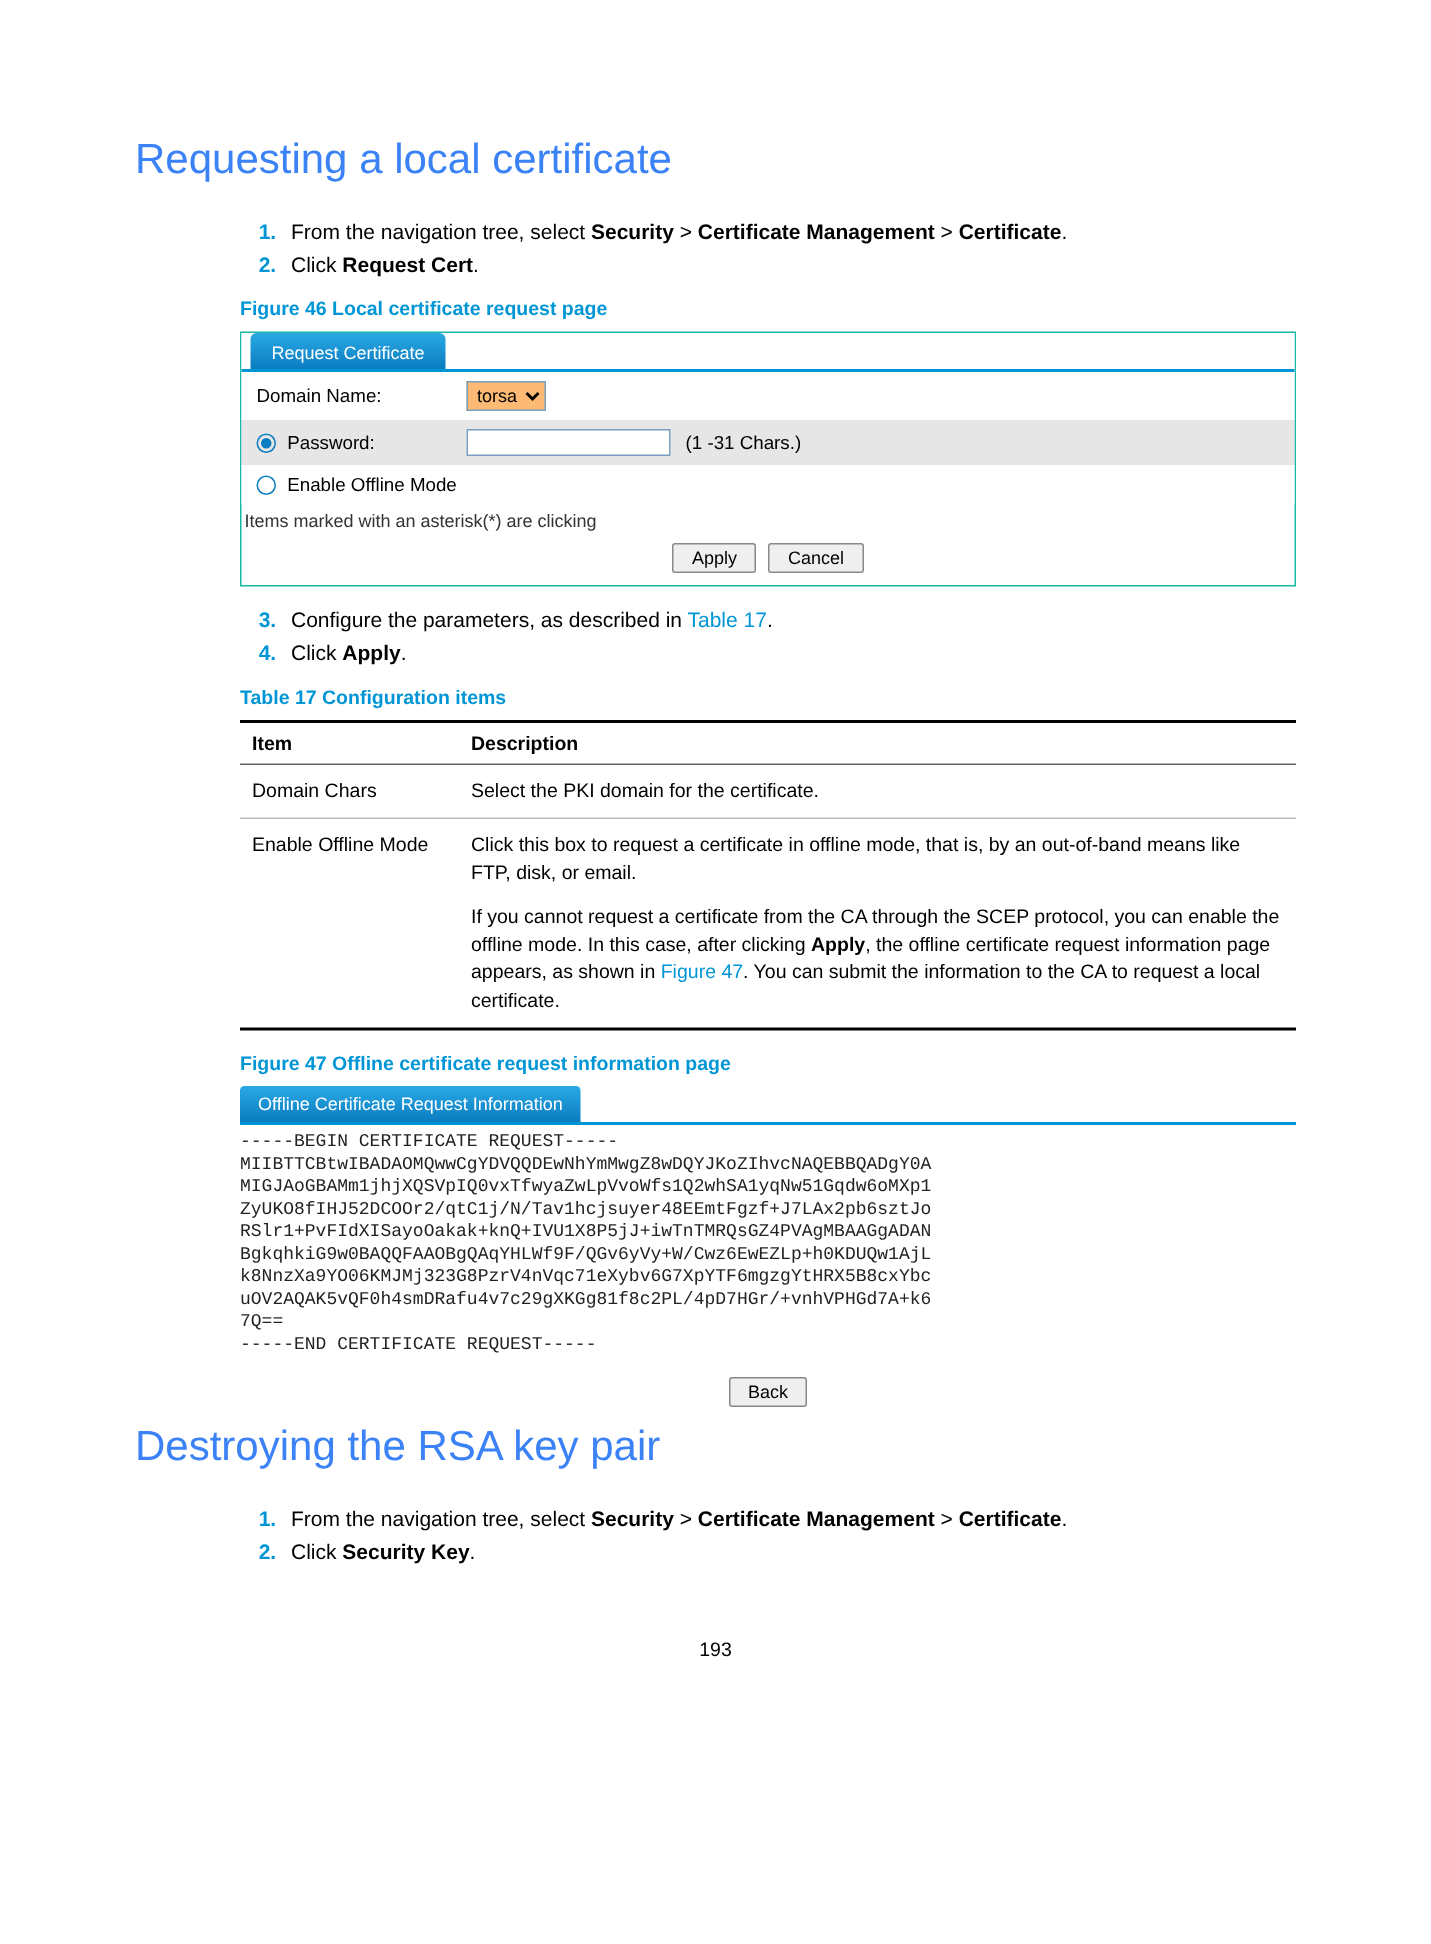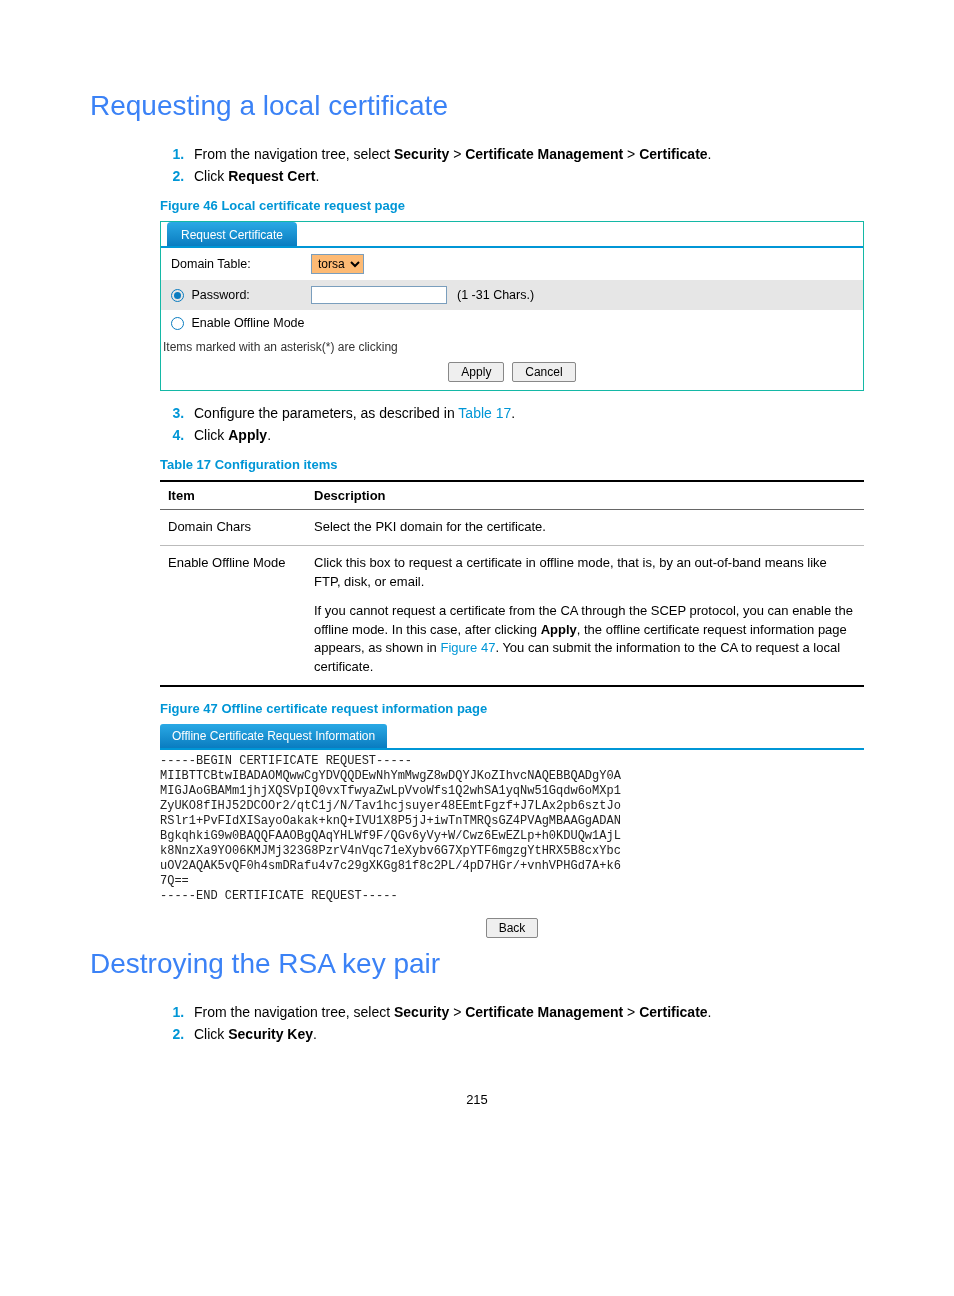--- a/index.html
+++ b/index.html
@@ -181,21 +181,21 @@
     </li>
   </ol>
 
   <div class="fig-caption">Figure 46 Local certificate request page</div>
 
   <div class="scrshot">
     <div class="tabbar">
       <div class="tab">Request Certificate</div>
     </div>
     <div class="formrow whiterow label-col">
-      <span>Domain Table:</span>
+      <span>Domain Name:</span>
       <select class="fake">
         <option>torsa</option>
       </select>
     </div>
     <div class="formrow grayrow">
       <span style="width:130px;">
         <span class="radio checked"></span>
         <span>Password:</span>
       </span>
       <input class="fake" type="text" style="">
@@ -274,13 +274,13 @@
   <ol class="steps" start="1">
     <li>
       <span>From the navigation tree, select </span><b>Security</b><span> &gt; </span><b>Certificate Management</b><span> &gt; </span><b>Certificate</b><span>.</span>
     </li>
     <li>
       <span>Click </span><b>Security Key</b><span>.</span>
     </li>
   </ol>
 </div>
 
-<div class="pagenum">215</div>
+<div class="pagenum">193</div>
 
 </body></html>

